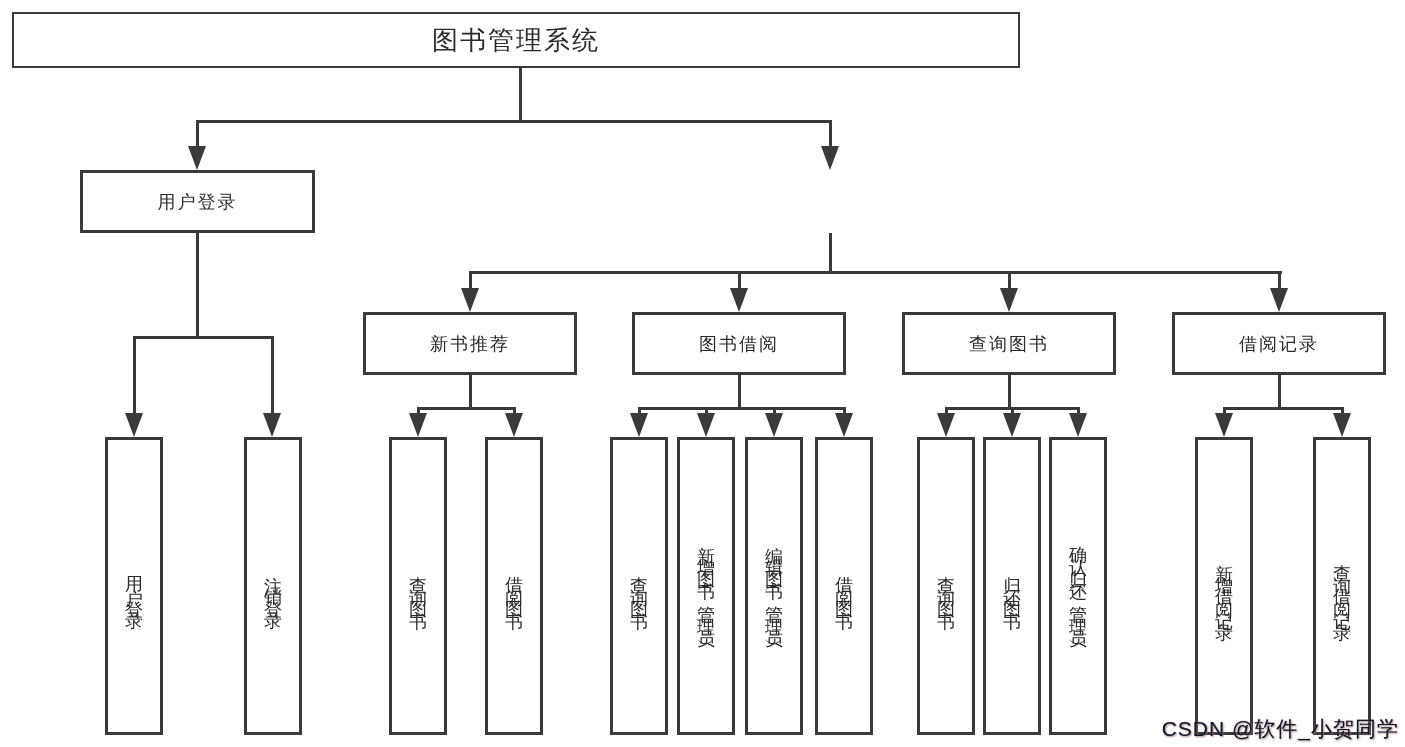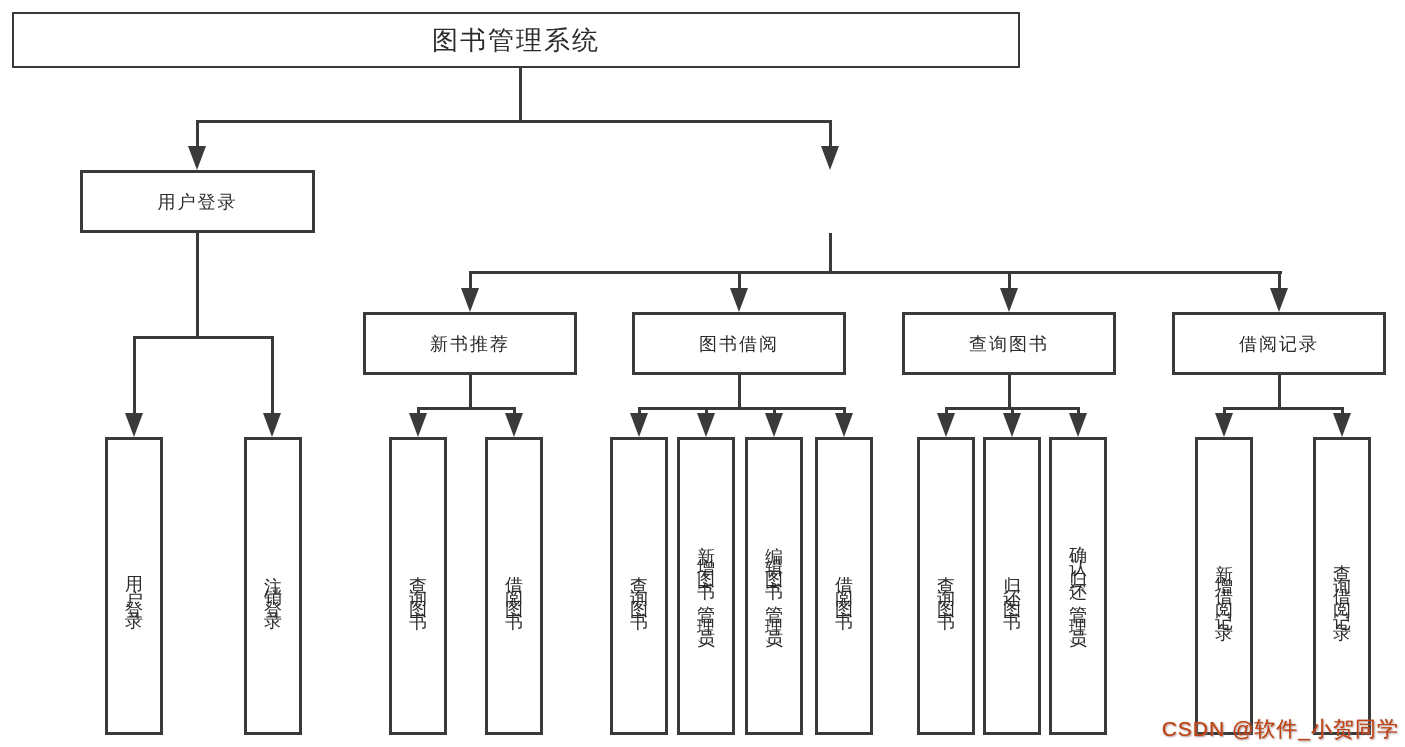--- a/index.html
+++ b/index.html
@@ -37,21 +37,21 @@
     width:0;height:0;
     border-left:9px solid transparent;
     border-right:9px solid transparent;
     border-top:24px solid #3a3a3a;
     z-index:1;
   }
   .watermark{
     position:absolute;
     right:6px;bottom:4px;
     font-size:21px;
-    color:#c2410c;
+    color:#0f172a;
     text-shadow:1px 1px 2px rgba(150,110,110,0.85),0 0 1px rgba(150,110,110,0.6);
     letter-spacing:1px;
     z-index:5;
     white-space:nowrap;
   }
 </style>
 </head>
 <body>
 
 <div class="canvas">

